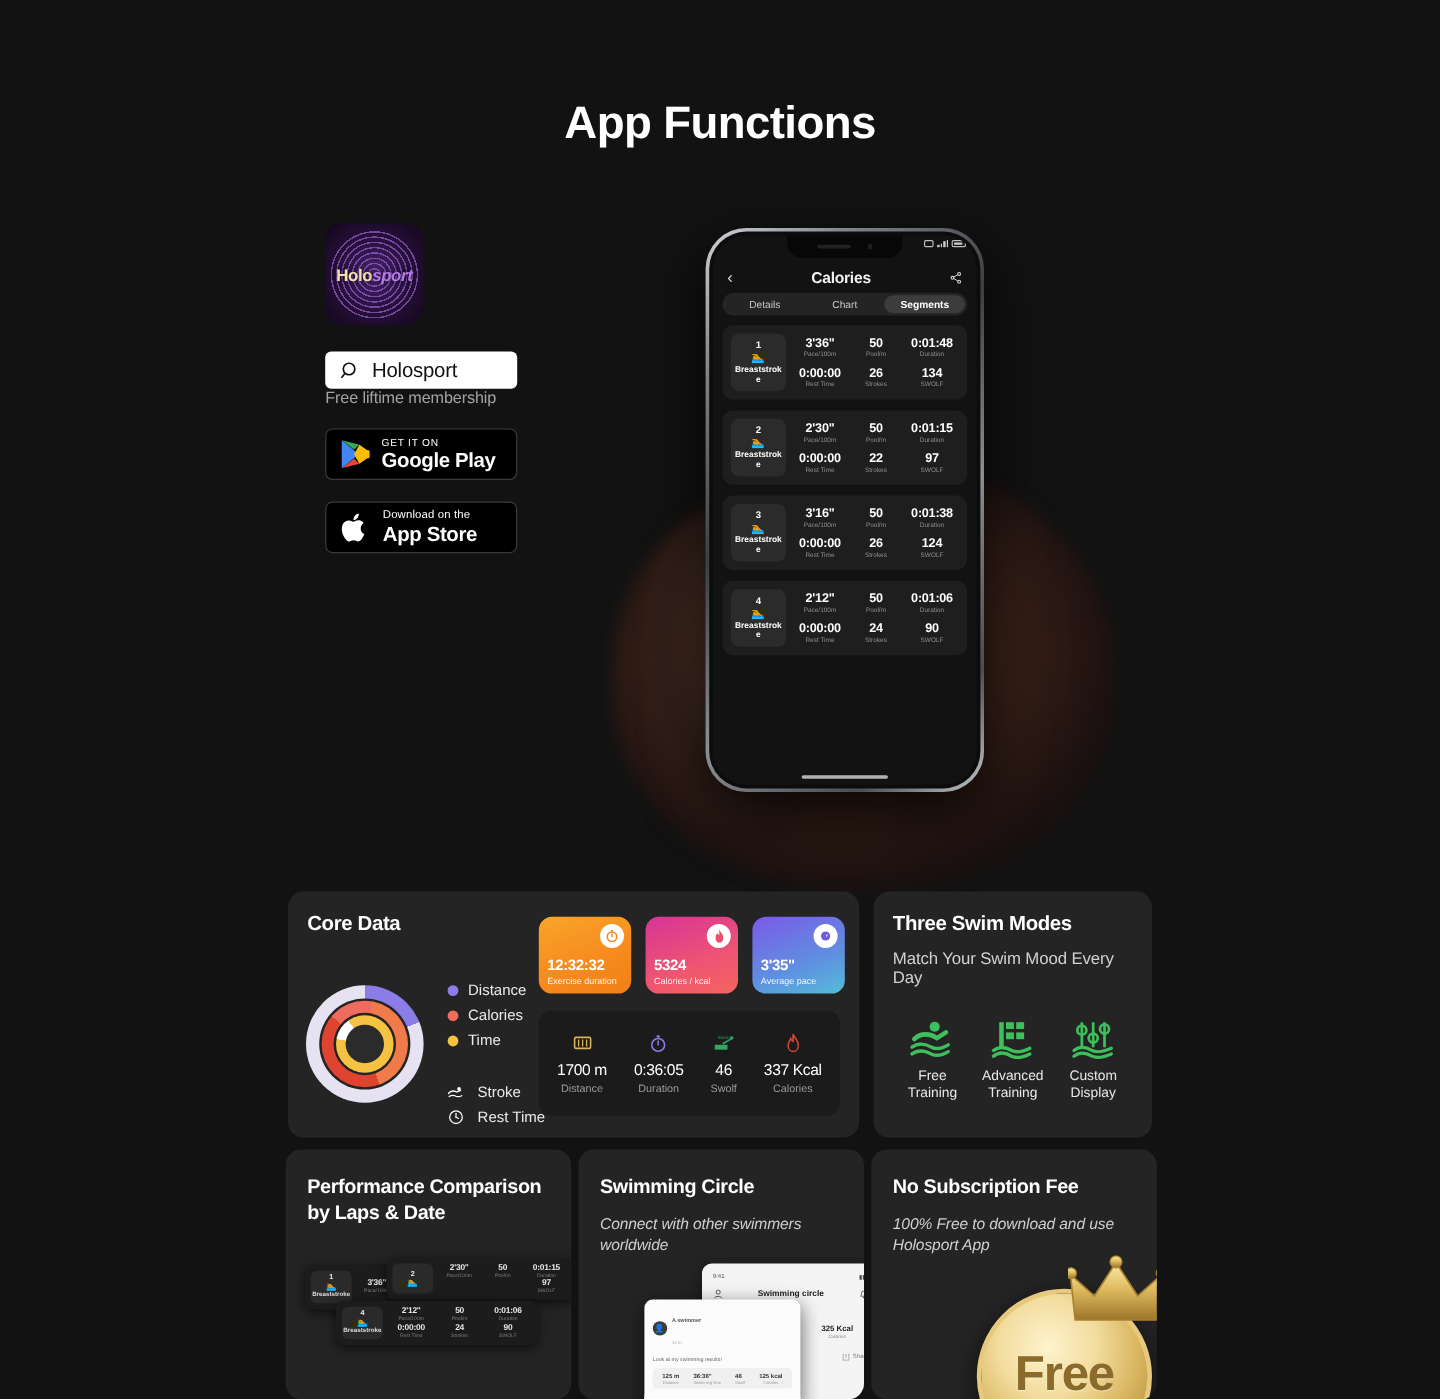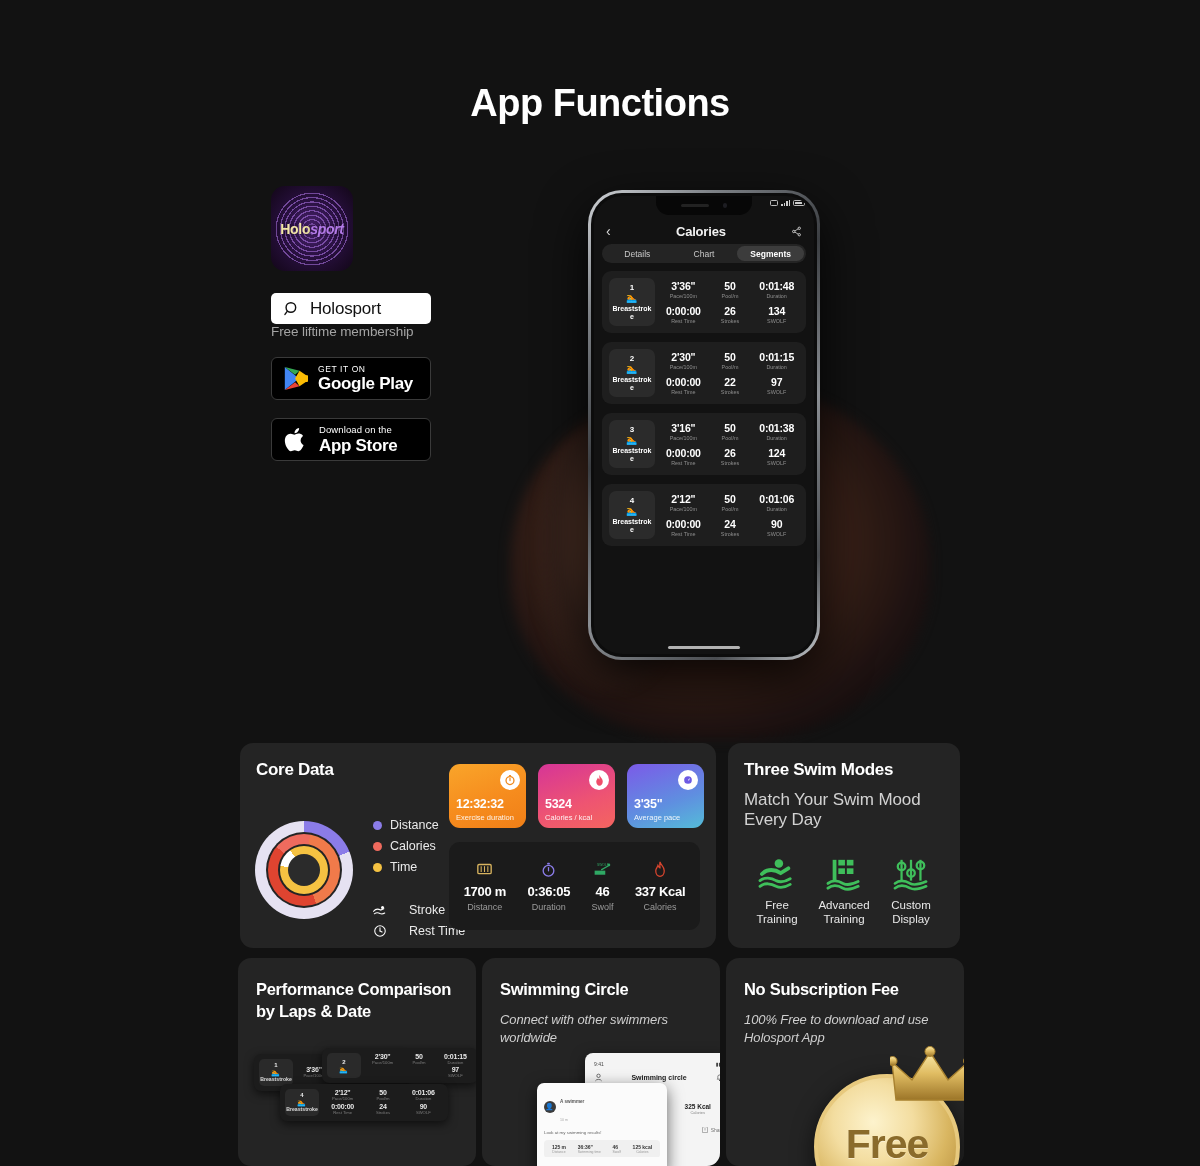--- a/index.html
+++ b/index.html
@@ -212,59 +212,59 @@
     width: 72px; height: 3px; background: #cfcfcf; border-radius: 2px; opacity: .85;
   }
 
   
   .cards-top { position: absolute; left: 240px; top: 743px; display: flex; gap: 12px; }
   .card { background: #242424; border-radius: 13px; }
   .card-core { width: 476px; height: 205px; padding: 17px 16px 14px 16px; position: relative; }
   .card-modes { width: 232px; height: 205px; padding: 17px 16px; }
 
   .card-h1 { font-size: 17px; font-weight: bold; letter-spacing: -0.3px; color: #fff; }
-  .card-h2 { font-size: 17px; color: #d2d2d2; margin-top: 10px; letter-spacing: -0.1px; }
+  .card-h2 { font-size: 14px; color: #d2d2d2; margin-top: 10px; letter-spacing: -0.1px; }
 
   .ring-chart {
     position: absolute; left: 15px; top: 78px;
     width: 98px; height: 98px;
   }
   .ring { position: absolute; border-radius: 50%; }
   .ring-o { left: 0; top: 0; width: 98px; height: 98px; background: conic-gradient(from 0deg, #8b7ce8 0deg 68deg, #e6e2f2 68deg 360deg); }
   .ring-o-hole { left: 11px; top: 11px; width: 76px; height: 76px; background: #242424; }
   .ring-m { left: 13px; top: 13px; width: 72px; height: 72px; background: conic-gradient(from 10deg, #f07a4a 0deg 150deg, #df4430 150deg 300deg, #ef6b5e 300deg 360deg); }
   .ring-m-hole { left: 23px; top: 23px; width: 52px; height: 52px; background: #242424; }
   .ring-i { left: 25px; top: 25px; width: 48px; height: 48px; background: conic-gradient(from 340deg, #f5c242 0deg 300deg, #ffffff 300deg 345deg, #f5c242 345deg 360deg); }
   .ring-i-hole { left: 33px; top: 33px; width: 32px; height: 32px; background: #2b2b2b; }
 
   .legend { position: absolute; left: 133px; top: 75px; display: flex; flex-direction: column; gap: 7px; }
   .legend-row { display: flex; align-items: center; gap: 8px; font-size: 12.5px; color: #eaeaea; }
   .dot { width: 9px; height: 9px; border-radius: 50%; }
   .legend2 { position: absolute; left: 133px; top: 160px; display: flex; flex-direction: column; gap: 7px; }
-  .legend2-row { display: flex; align-items: center; gap: 22px; font-size: 12.5px; color: #eaeaea; }
+  .legend2-row { display: flex; align-items: center; gap: 11px; font-size: 12.5px; color: #eaeaea; }
 
   .tiles { position: absolute; left: 209px; top: 21px; display: flex; gap: 12px; }
   .tile { width: 77px; height: 64px; border-radius: 11px; position: relative; padding: 6px 7px; display: flex; flex-direction: column; justify-content: flex-end; }
   .tile-1 { background: linear-gradient(160deg,#f9a52a 0%,#f68c1e 55%,#f07f17 100%); }
   .tile-2 { background: linear-gradient(160deg,#d63597 0%,#ee5472 60%,#f4655f 100%); }
   .tile-3 { background: linear-gradient(160deg,#7b5ae8 0%,#5f8fe0 60%,#54bcd8 100%); }
   .tile-badge { position: absolute; right: 6px; top: 6px; width: 20px; height: 20px; border-radius: 50%; background: #fff; display: flex; align-items: center; justify-content: center; }
   .tile-val { font-size: 12.5px; font-weight: bold; color: #fff; letter-spacing: -0.3px; }
   .tile-lbl { font-size: 7.5px; color: rgba(255,255,255,.9); margin-top: 2px; }
 
   .stats-panel {
     position: absolute; left: 209px; top: 99px;
     width: 251px; height: 88px;
     background: #1b1b1b; border-radius: 11px;
     display: flex; align-items: center; justify-content: space-around;
     padding: 0 4px;
   }
   .stat { display: flex; flex-direction: column; align-items: center; gap: 3px; }
   .stat-icon { height: 18px; display: flex; align-items: center; justify-content: center; }
-  .stat-val { font-size: 13px; font-weight: bold; color: #fff; letter-spacing: -0.3px; margin-top: 3px; }
+  .stat-val { font-size: 13px; font-weight: normal; color: #fff; letter-spacing: -0.3px; margin-top: 3px; }
   .stat-lbl { font-size: 9px; color: #9b9b9b; }
 
   .modes-row { display: flex; justify-content: space-between; margin-top: 27px; }
   .mode { width: 66px; display: flex; flex-direction: column; align-items: center; }
   .mode-lbl { margin-top: 7px; font-size: 11.5px; color: #e8e8e8; text-align: center; line-height: 1.25; }
 
   .cards-bot { position: absolute; left: 238px; top: 958px; display: flex; gap: 6px; }
   .card-b { width: 238px; height: 208px; background: #242424; border-radius: 13px; padding: 20px 18px; position: relative; overflow: hidden; }
   .card-b .card-h1 { font-size: 16.5px; line-height: 1.35; }
   .card-b .card-h2 { font-size: 13px; line-height: 1.4; margin-top: 11px; color: #cfcfcf; font-style: italic; }

